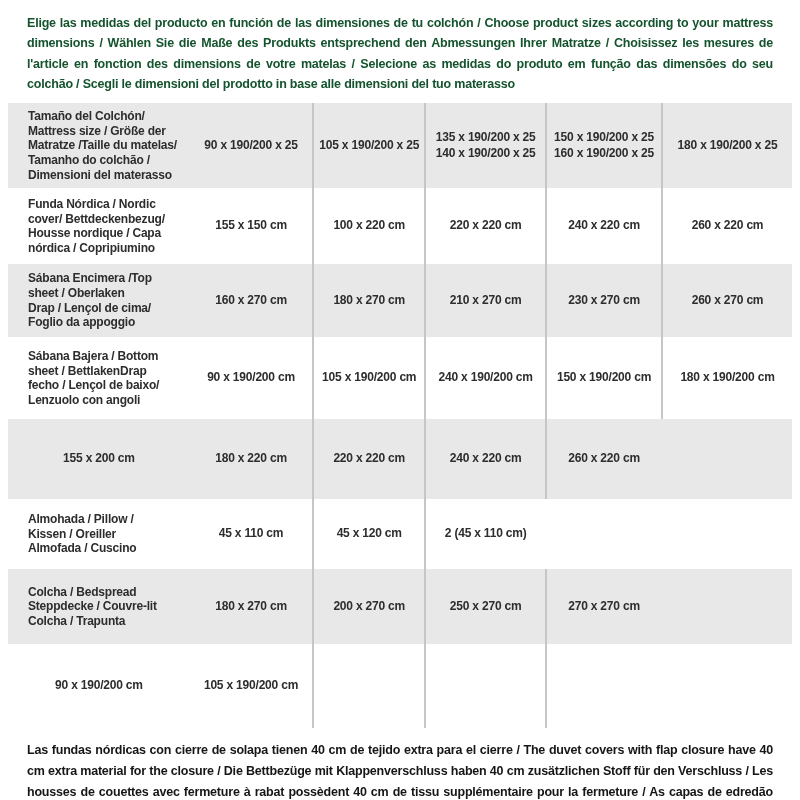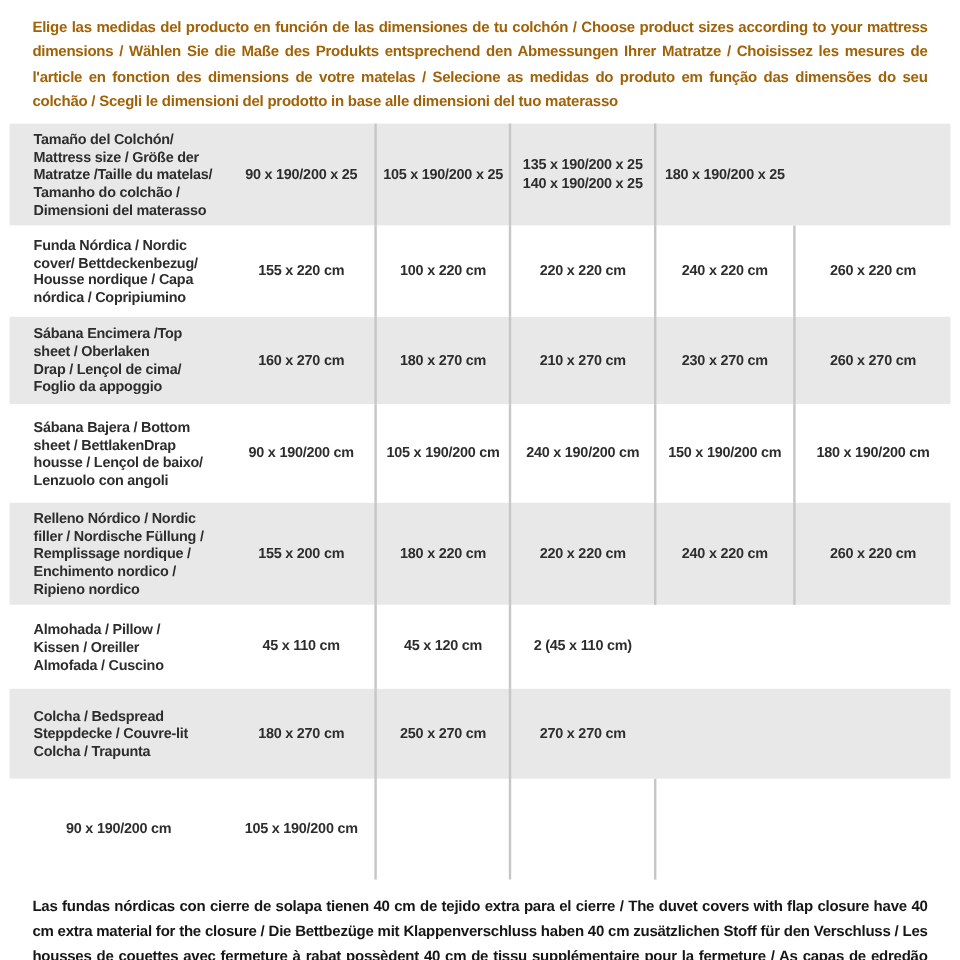--- a/index.html
+++ b/index.html
@@ -10,21 +10,21 @@
     font-family: "Liberation Sans", sans-serif;
     font-weight: bold;
     color: #2d2d2d;
     letter-spacing: -0.2px;
   }
   .intro {
     margin: 13px 27px 0 27px;
     font-size: 12.5px;
     line-height: 1.62;
     text-align: justify;
-    color: #a16207;
+    color: #14532d;
   }
   .size-table {
     margin: 9px 8px 0 8px;
   }
   .trow {
     display: grid;
     grid-template-columns: 23.2% 15.6% 14.3% 15.4% 14.8% 16.7%;
     align-items: stretch;
   }
   .trow:nth-child(odd) { background: #e8e8e8; }
@@ -81,33 +81,37 @@
         <span>90 x 190/200 x 25</span>
       </div>
     <div class="cell">
         <span>105 x 190/200 x 25</span>
       </div>
     <div class="cell">
         <span>135 x 190/200 x 25
 140 x 190/200 x 25</span>
       </div>
     <div class="cell">
+        <span>150 x 190/200 x 25
+160 x 190/200 x 25</span>
+      </div>
+    <div class="cell">
         <span>180 x 190/200 x 25</span>
       </div>
   </div>
 
   <div class="trow" style="min-height:76px">
     <div class="cell label">
         <span>Funda Nórdica /  Nordic
 cover/ Bettdeckenbezug/
 Housse nordique  / Capa
 nórdica / Copripiumino</span>
       </div>
     <div class="cell">
-        <span>155 x 220 cm</span>
+        <span>155 x 150 cm</span>
       </div>
     <div class="cell">
         <span>100 x 220 cm</span>
       </div>
     <div class="cell">
         <span>220 x 220 cm</span>
       </div>
     <div class="cell">
         <span>240 x 220 cm</span>
       </div>
@@ -137,48 +141,41 @@
       </div>
     <div class="cell">
         <span>260 x 270 cm</span>
       </div>
   </div>
 
   <div class="trow" style="min-height:82px">
     <div class="cell label">
         <span>Sábana Bajera / Bottom
 sheet / BettlakenDrap
-housse / Lençol de baixo/
+fecho / Lençol de baixo/
 Lenzuolo con angoli</span>
       </div>
     <div class="cell">
         <span>90 x 190/200 cm</span>
       </div>
     <div class="cell">
         <span>105 x 190/200 cm</span>
       </div>
     <div class="cell">
         <span>240 x 190/200 cm</span>
       </div>
     <div class="cell">
         <span>150 x 190/200 cm</span>
       </div>
     <div class="cell">
         <span>180 x 190/200 cm</span>
       </div>
   </div>
 
   <div class="trow" style="min-height:80px">
-    <div class="cell label">
-        <span>Relleno Nórdico / Nordic
-filler / Nordische Füllung /
-Remplissage nordique /
-Enchimento nordico /
-Ripieno nordico</span>
-      </div>
     <div class="cell">
         <span>155 x 200 cm</span>
       </div>
     <div class="cell">
         <span>180 x 220 cm</span>
       </div>
     <div class="cell">
         <span>220 x 220 cm</span>
       </div>
     <div class="cell">
@@ -209,20 +206,23 @@
   <div class="trow" style="min-height:75px">
     <div class="cell label">
         <span>Colcha / Bedspread
 Steppdecke / Couvre-lit
 Colcha / Trapunta</span>
       </div>
     <div class="cell">
         <span>180 x 270 cm</span>
       </div>
     <div class="cell">
+        <span>200 x 270 cm</span>
+      </div>
+    <div class="cell">
         <span>250 x 270 cm</span>
       </div>
     <div class="cell">
         <span>270 x 270 cm</span>
       </div>
   </div>
 
   <div class="trow" style="min-height:84px">
     <div class="cell">
         <span>90 x 190/200 cm</span>

